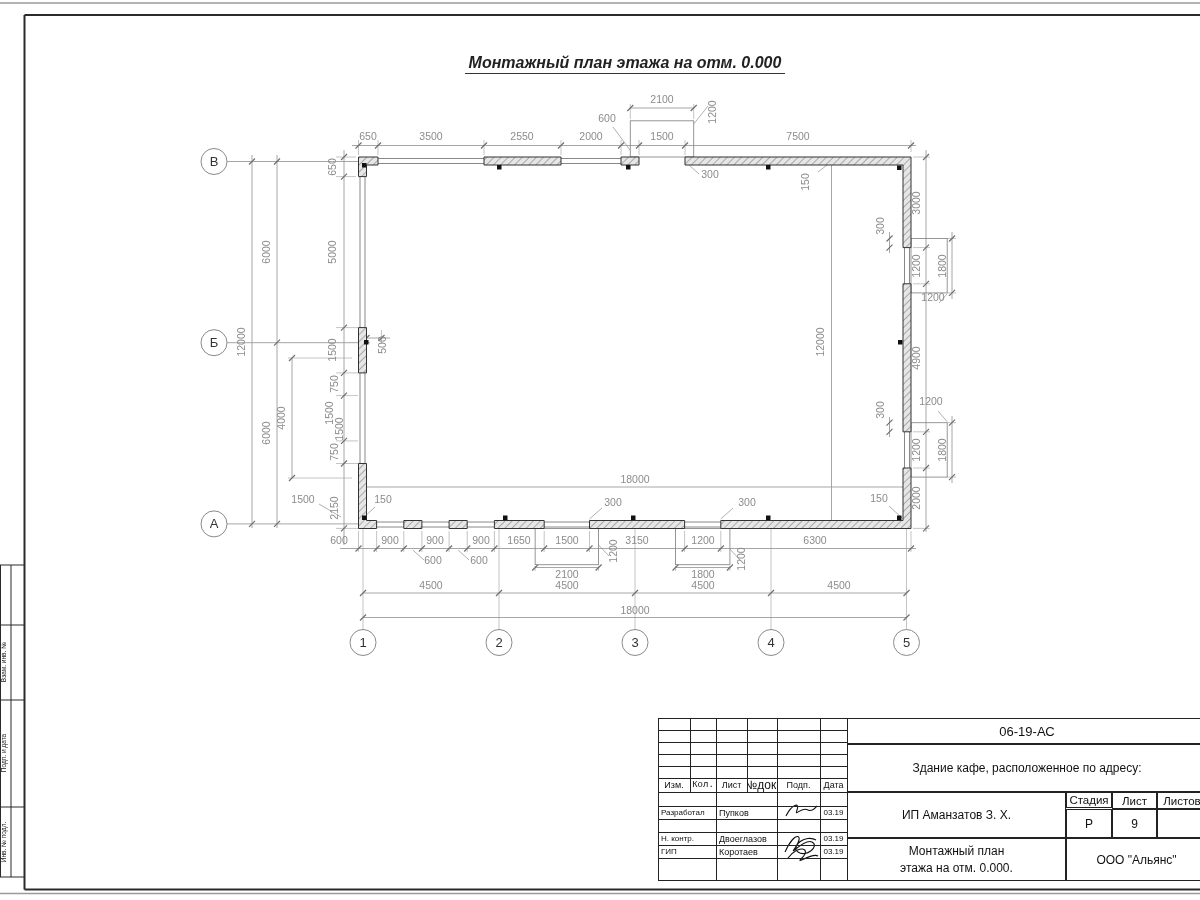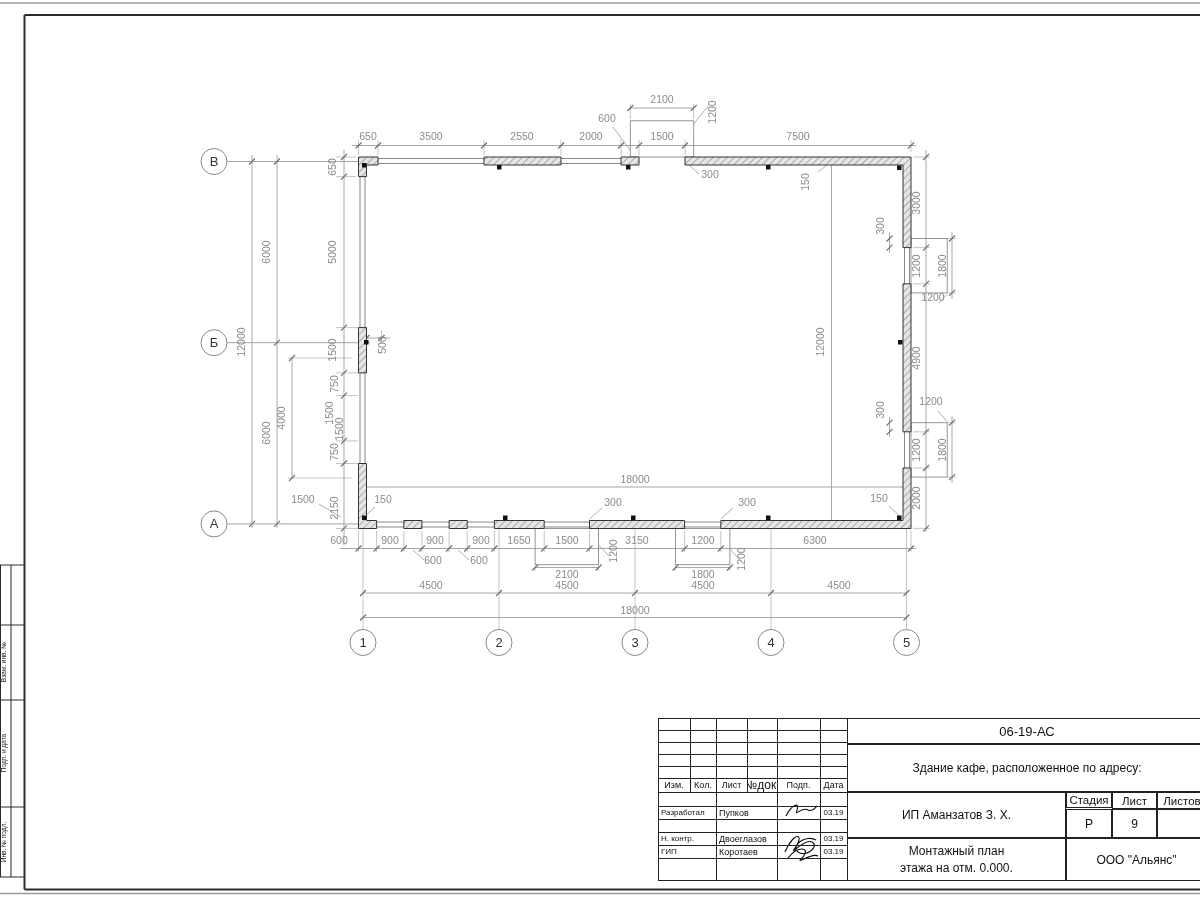--- a/index.html
+++ b/index.html
@@ -278,20 +278,23 @@
         <text x="931" y="405" class="dim">1200</text>
       </g>
 
     <g stroke="#111" stroke-width="1.1" fill="none">
       <path d="M786 816 C792 804,800 802,797 810 C794 818,801 806,808 810 C812 812,815 808,817 806"></path>
       <path d="M785 852 C795 830,805 834,795 848 C788 858,804 838,812 842 C820 846,806 858,798 852 C790 846,806 834,816 840"></path>
       <path d="M788 858 C798 844,812 848,802 858 C794 866,812 852,818 856"></path>
     </g>
   </svg>
 
+  <div class="caption">
+    <span>Монтажный план этажа на отм. 0.000</span>
+  </div>
 
   <div>
 
     <div class="cell b2" style="left:658px;top:718px;width:190px;height:163px;"></div>
     <div class="cell b2" style="left:847px;top:718px;width:360px;height:163px;"></div>
 
     <div class="hl" style="left:658px;top:730px;width:190px;"></div>
     <div class="hl" style="left:658px;top:742px;width:190px;"></div>
     <div class="hl" style="left:658px;top:754px;width:190px;"></div>
     <div class="hl" style="left:658px;top:766px;width:190px;"></div>
@@ -303,21 +306,21 @@
     <div class="vl" style="left:777px;top:718px;height:163px;"></div>
     <div class="vl" style="left:820px;top:718px;height:163px;"></div>
 
     <div class="hl" style="left:658px;top:806px;width:190px;"></div>
     <div class="hl" style="left:658px;top:819px;width:190px;"></div>
     <div class="hl" style="left:658px;top:832px;width:190px;"></div>
     <div class="hl" style="left:658px;top:845px;width:190px;"></div>
     <div class="hl" style="left:658px;top:858px;width:190px;"></div>
 
     <div class="cell f9" style="left:658px;top:778px;width:32px;height:14px;">Изм.</div>
-    <div class="cell f9" style="left:690px;top:778px;width:26px;height:14px;">Кол.</div>
+    <div class="cell f9" style="left:690px;top:778px;width:26px;height:14px;font-family:Liberation Mono, monospace;">Кол.</div>
     <div class="cell f9" style="left:716px;top:778px;width:31px;height:14px;">Лист</div>
     <div class="cell f7" style="left:747px;top:778px;width:30px;height:14px;">№док.</div>
     <div class="cell f9" style="left:777px;top:778px;width:43px;height:14px;">Подп.</div>
     <div class="cell f9" style="left:820px;top:778px;width:27px;height:14px;">Дата</div>
 
     <div class="cell f8 left" style="left:658px;top:806px;width:58px;height:13px;">Разработал</div>
     <div class="cell f9 left" style="left:716px;top:806px;width:61px;height:13px;">Пупков</div>
     <div class="cell f8" style="left:820px;top:806px;width:27px;height:13px;">03.19</div>
     <div class="cell f8 left" style="left:658px;top:832px;width:58px;height:13px;">Н. контр.</div>
     <div class="cell f9 left" style="left:716px;top:832px;width:61px;height:13px;">Двоеглазов</div>

